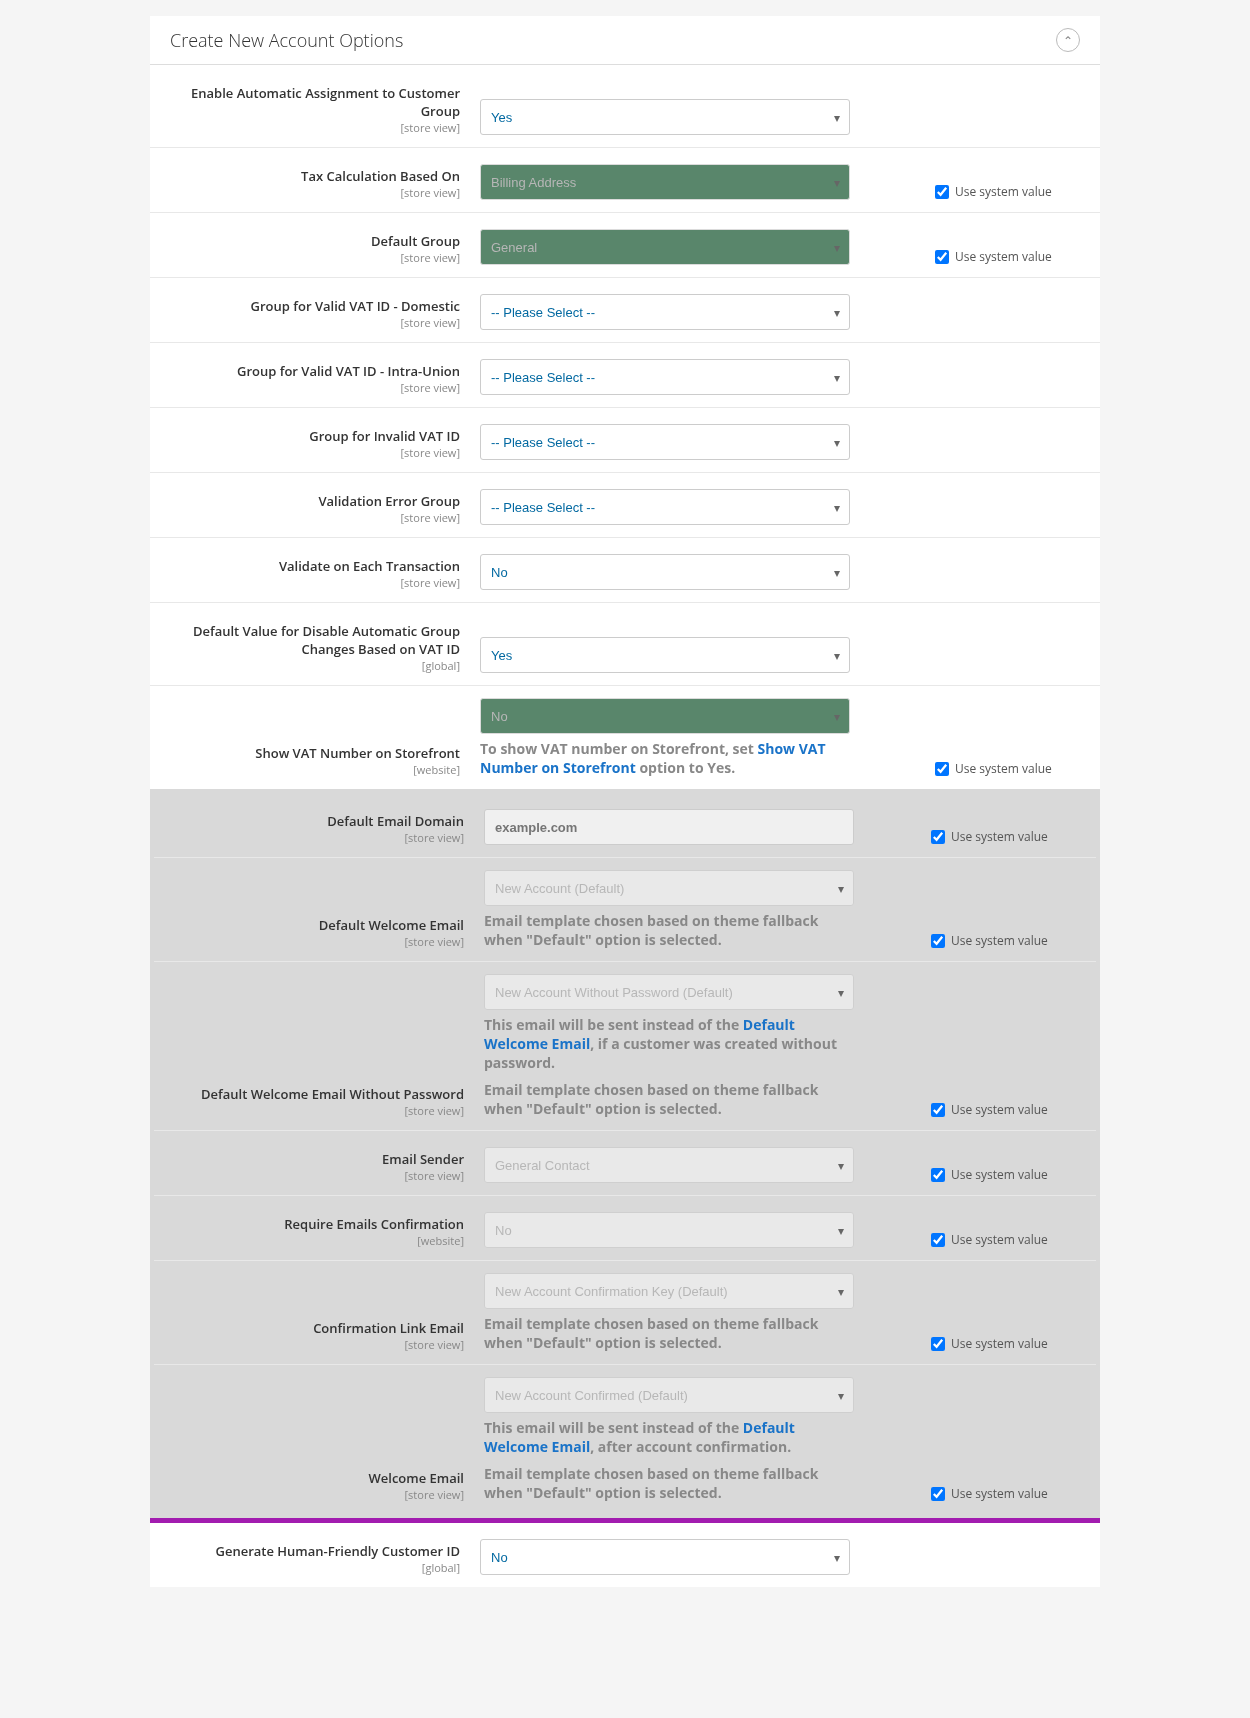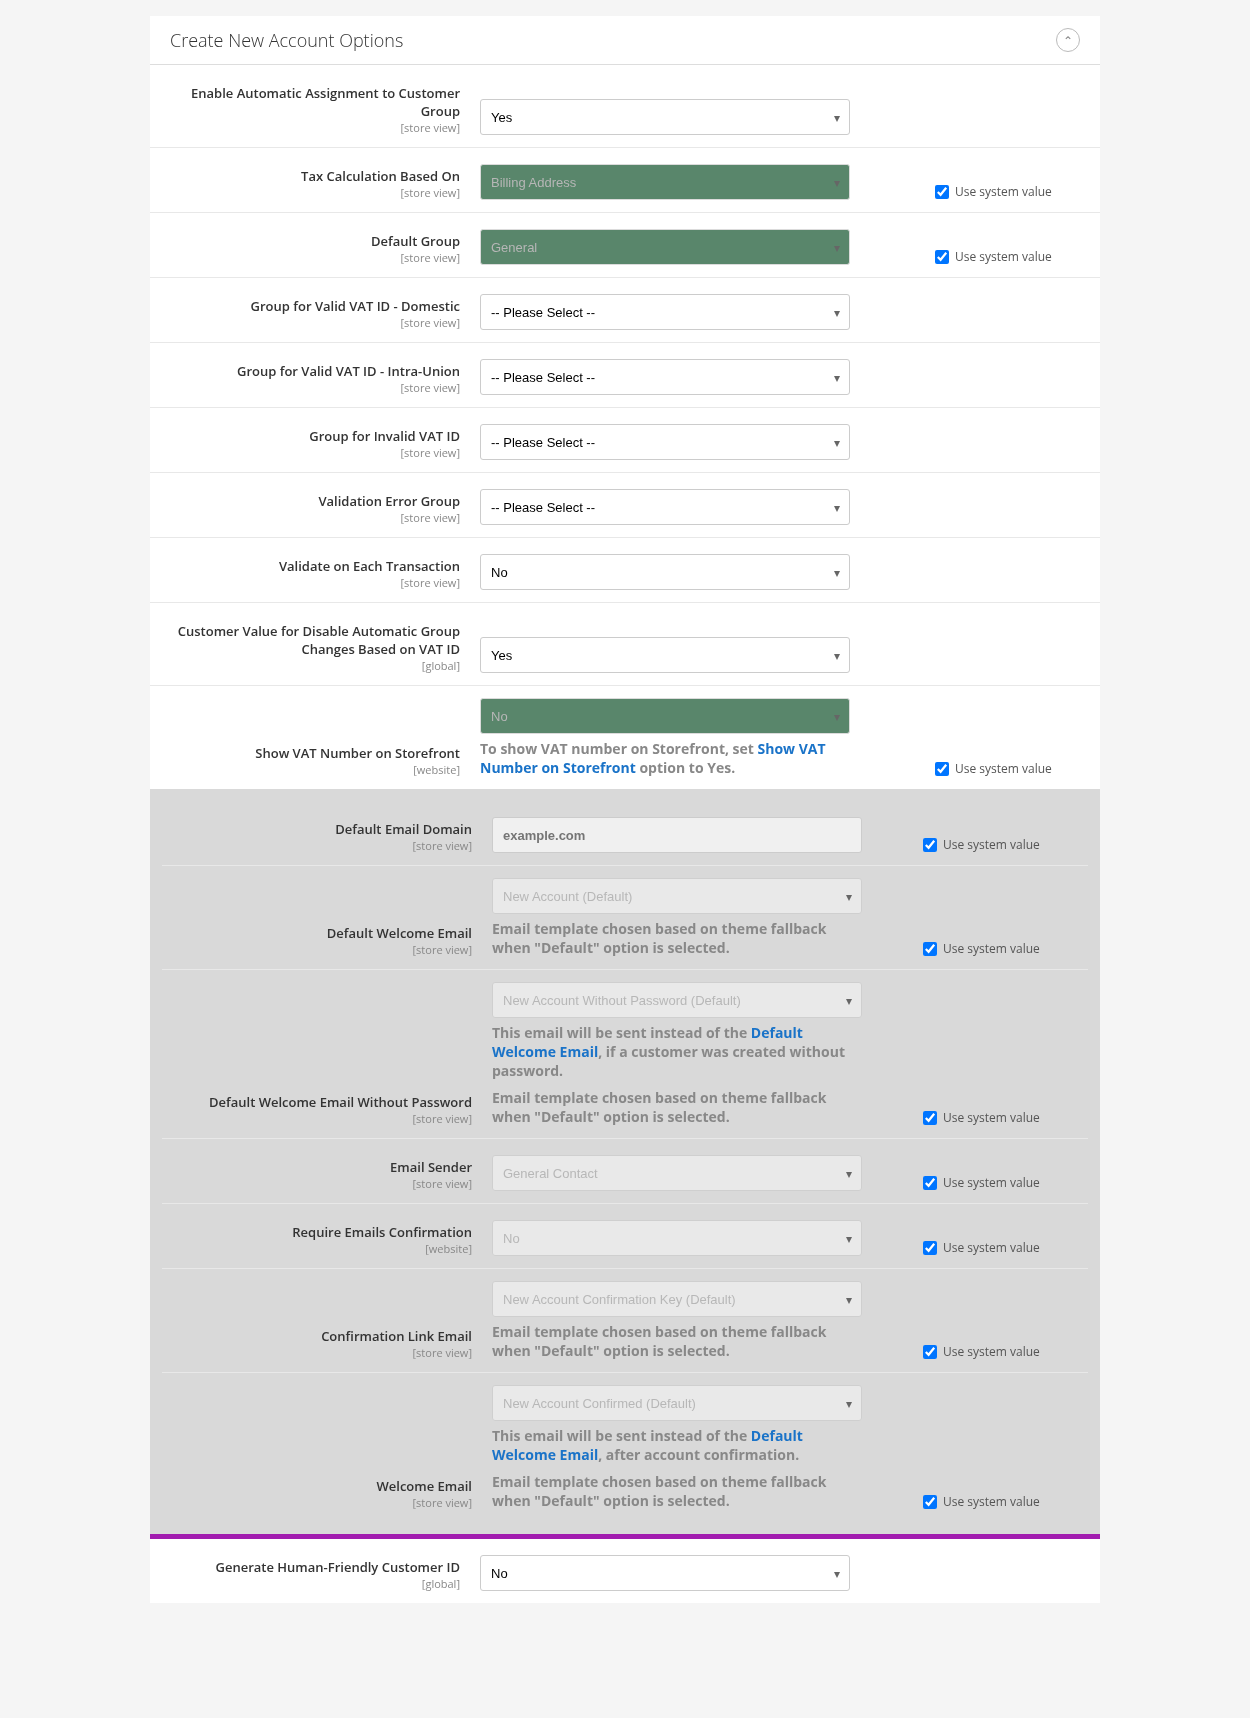--- a/index.html
+++ b/index.html
@@ -44,21 +44,21 @@
 
     
     .section-white {
       background: #fff;
       padding: 0;
     }
 
     
     .section-gray {
       background: #d9d9d9;
-      padding: 12px;
+      padding: 4px;
     }
 
     
     .section-bottom {
       background: #fff;
       padding: 0;
     }
 
     
     .form-row {
@@ -110,21 +110,21 @@
     .form-select {
       width: 100%;
       max-width: 370px;
       padding: 6px 30px 6px 10px;
       border: 1px solid #ccc;
       border-radius: 3px;
       background: #fff;
       appearance: none;
       -webkit-appearance: none;
       font-size: 13px;
-      color: #000000;
+      color: #0369a1;
       background-image: none;
       cursor: pointer;
       height: 36px;
     }
     .form-select:disabled {
       background: #14532d;
       color: #999;
       cursor: default;
     }
     .select-wrapper {
@@ -275,21 +275,21 @@
         <div class="system-value-col"></div>
       </div>
       <div class="form-row">
         <div class="label-col"><span class="label-main">Validate on Each Transaction</span><span class="label-scope">[store view]</span></div>
         <div class="control-col">
           <div class="select-wrapper"><select class="form-select"><option value="No">No</option><option value="Yes">Yes</option></select></div>
         </div>
         <div class="system-value-col"></div>
       </div>
       <div class="form-row">
-        <div class="label-col"><span class="label-main">Customer Value for Disable Automatic Group Changes Based on VAT ID</span><span class="label-scope">[global]</span></div>
+        <div class="label-col"><span class="label-main">Default Value for Disable Automatic Group Changes Based on VAT ID</span><span class="label-scope">[global]</span></div>
         <div class="control-col">
           <div class="select-wrapper"><select class="form-select"><option value="Yes">Yes</option><option value="No">No</option></select></div>
         </div>
         <div class="system-value-col"></div>
       </div>
       <div class="form-row">
         <div class="label-col"><span class="label-main">Show VAT Number on Storefront</span><span class="label-scope">[website]</span></div>
         <div class="control-col">
           <div class="select-wrapper"><select class="form-select" disabled=""><option value="No">No</option><option value="Yes">Yes</option></select></div>
           <div class="note-text">To show VAT number on Storefront, set <span class="link">Show VAT Number on Storefront</span> option to Yes.</div>

